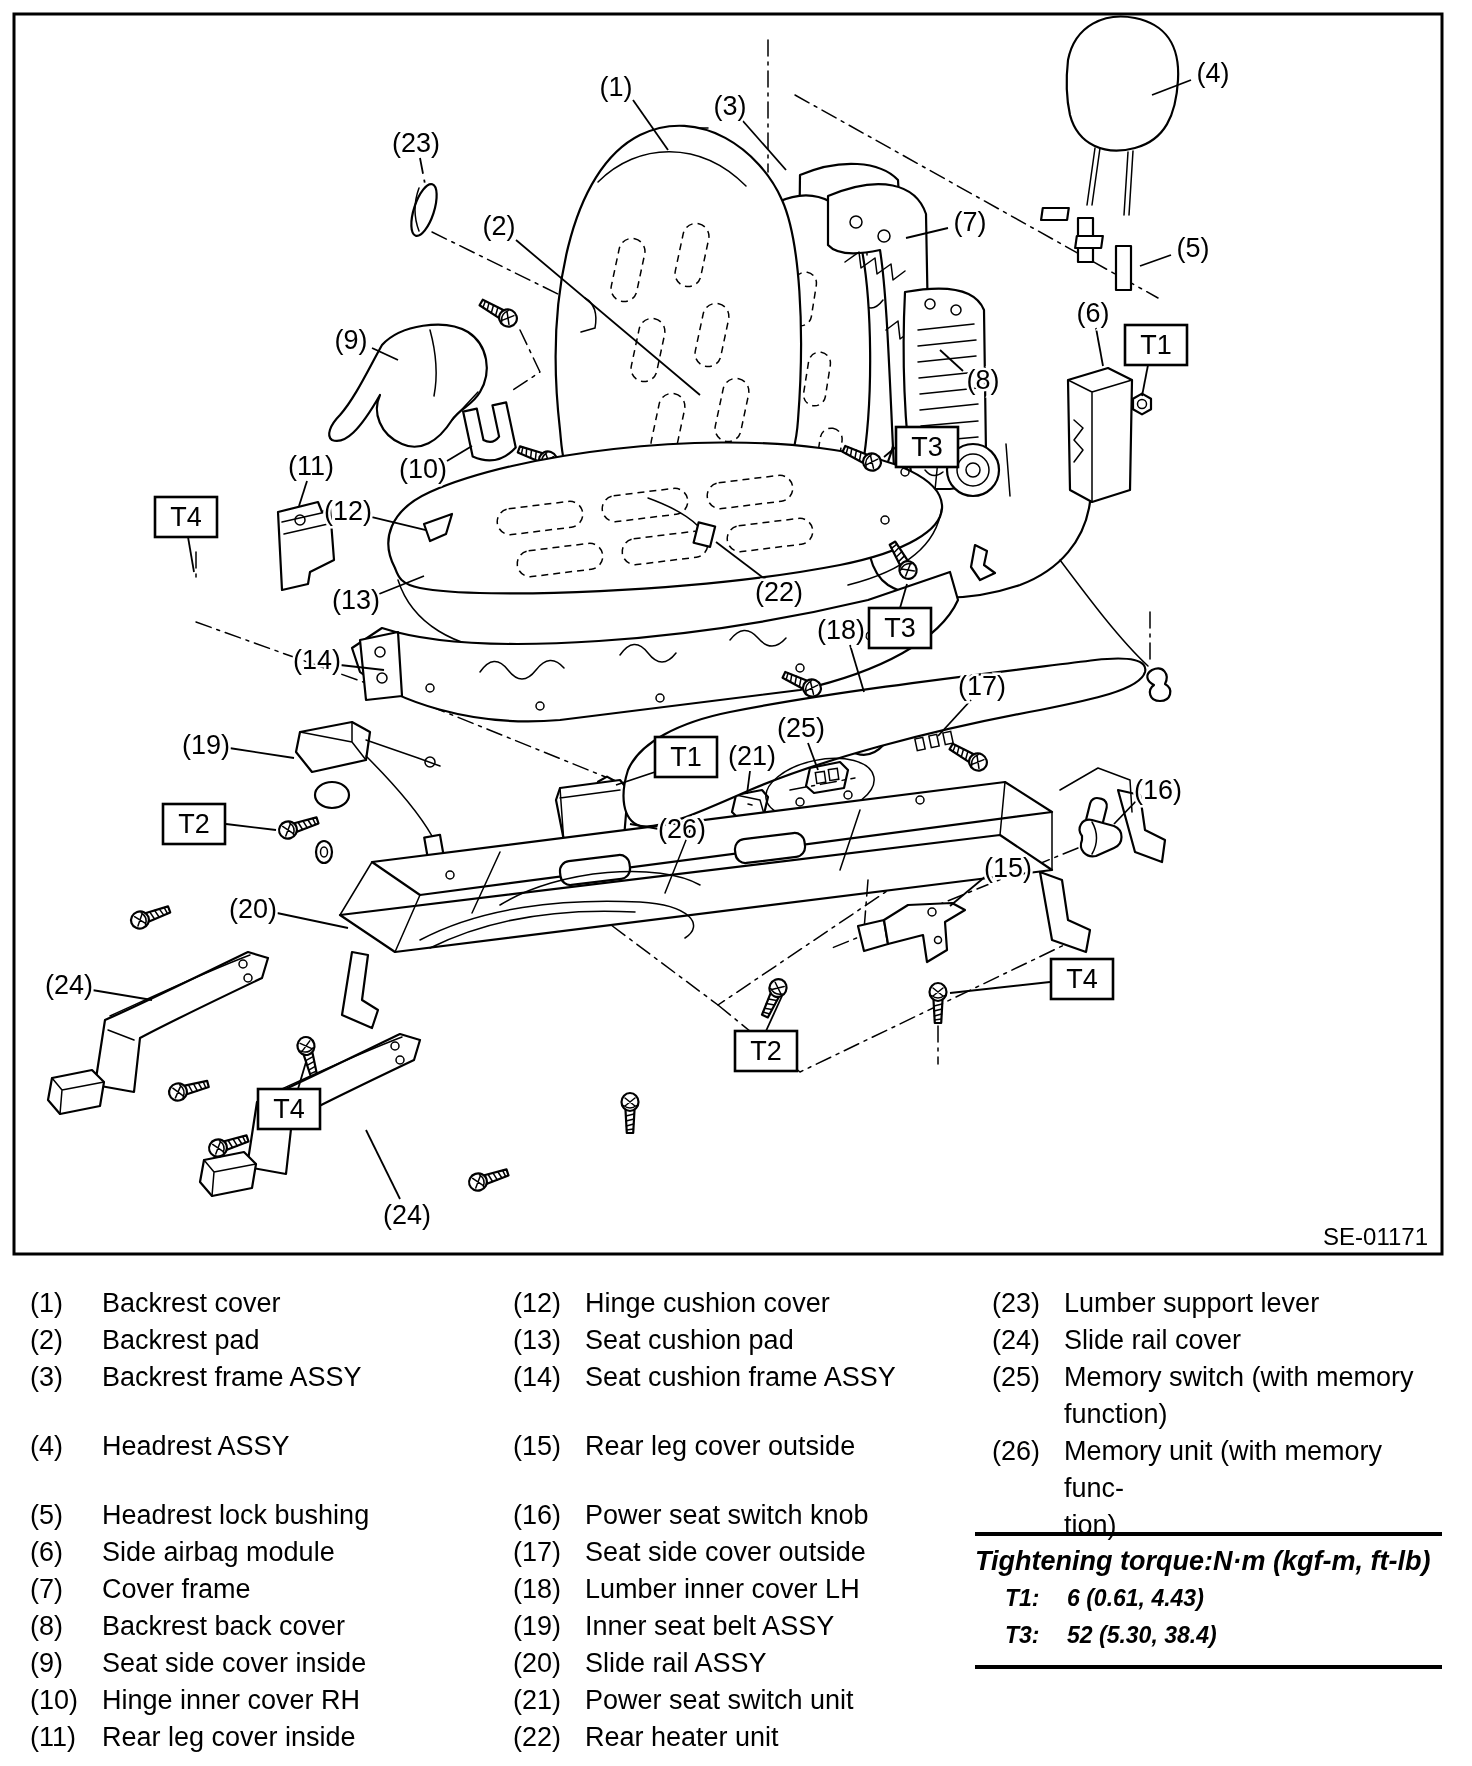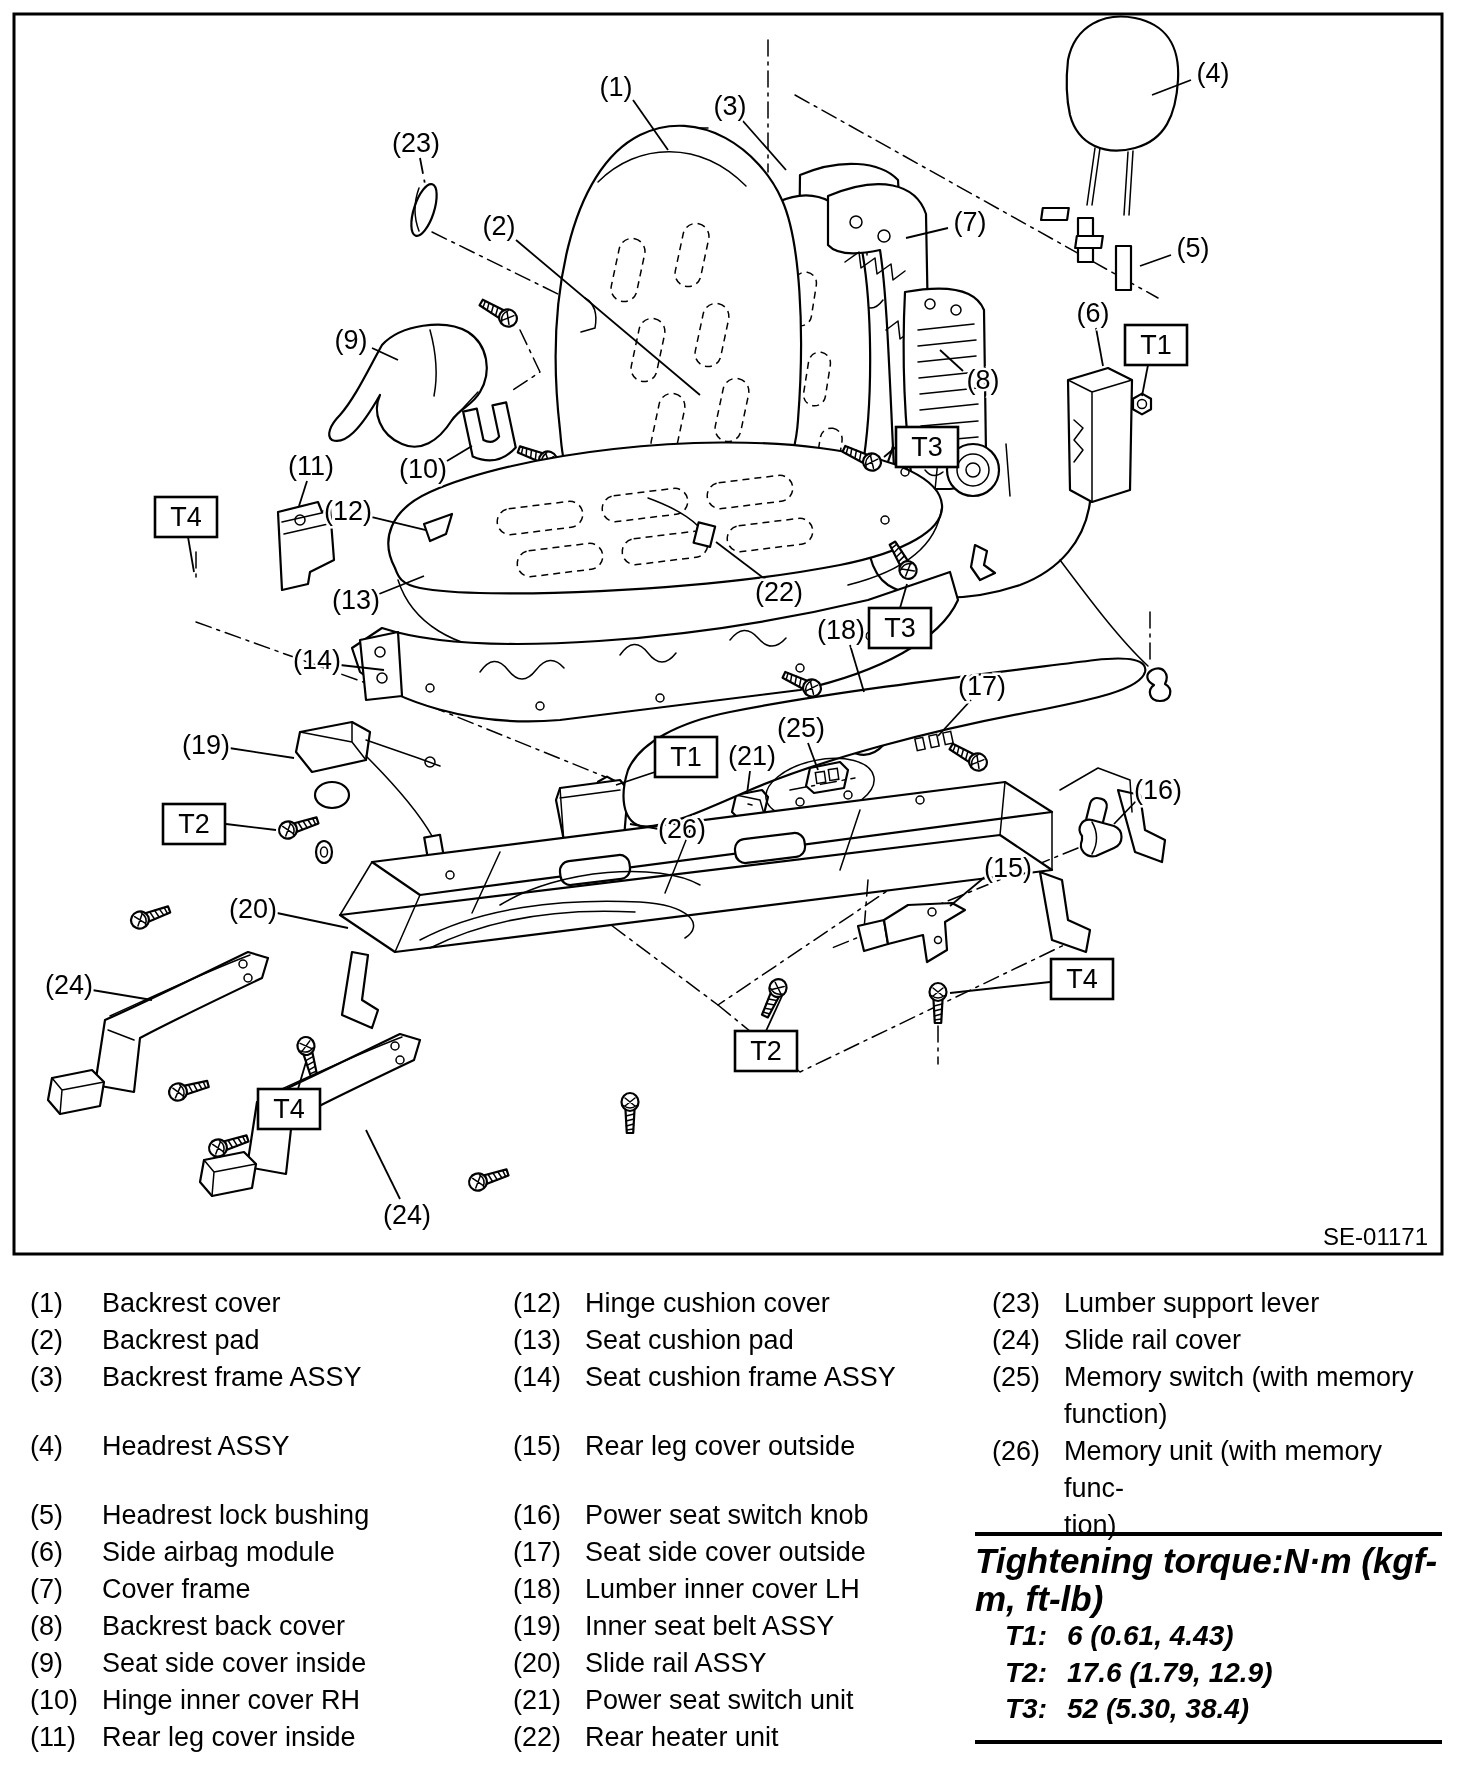--- a/index.html
+++ b/index.html
@@ -24,22 +24,22 @@
   #col3{left:992px;width:430px;}
   .pl-item{display:flex;font-size:27px;line-height:37px;}
   .pl-item.gap{margin-top:32px;}
   .pl-num{width:72px;flex:none;}
   .pl-label{white-space:pre-line;}
 
   
   #torque{position:absolute;left:975px;top:1532px;width:467px;
           border-top:4px solid #000;border-bottom:4px solid #000;
           padding:6px 0 12px 0;font-style:italic;font-weight:bold;}
-  .tq-title{font-size:35px;line-height:38px;}
-  .tq-row{display:flex;font-size:28px;line-height:36.5px;padding-left:30px;}
+  .tq-title{font-size:27px;line-height:38px;}
+  .tq-row{display:flex;font-size:23px;line-height:36.5px;padding-left:30px;}
   .tq-key{width:62px;flex:none;}
 </style>
 </head>
 <body>
 
 <div id="page">
 
   <svg width="1472" height="1256" viewBox="0 0 1472 1256">
     <defs>
       <g id="g-screw">
@@ -584,23 +584,19 @@
     </div>
 
   <div id="torque">
     <div class="tq-title">Tightening torque:N·m (kgf-m, ft-lb)</div>
     <div id="tq-rows">
         <div class="tq-row">
           <span class="tq-key">T1:</span>
           <span>6 (0.61, 4.43)</span>
         </div>
         <div class="tq-row">
-          <span class="tq-key">T2:</span>
-          <span>17.6 (1.79, 12.9)</span>
-        </div>
-        <div class="tq-row">
           <span class="tq-key">T3:</span>
           <span>52 (5.30, 38.4)</span>
         </div>
       </div>
   </div>
 
 </div>
 
 </body></html>

